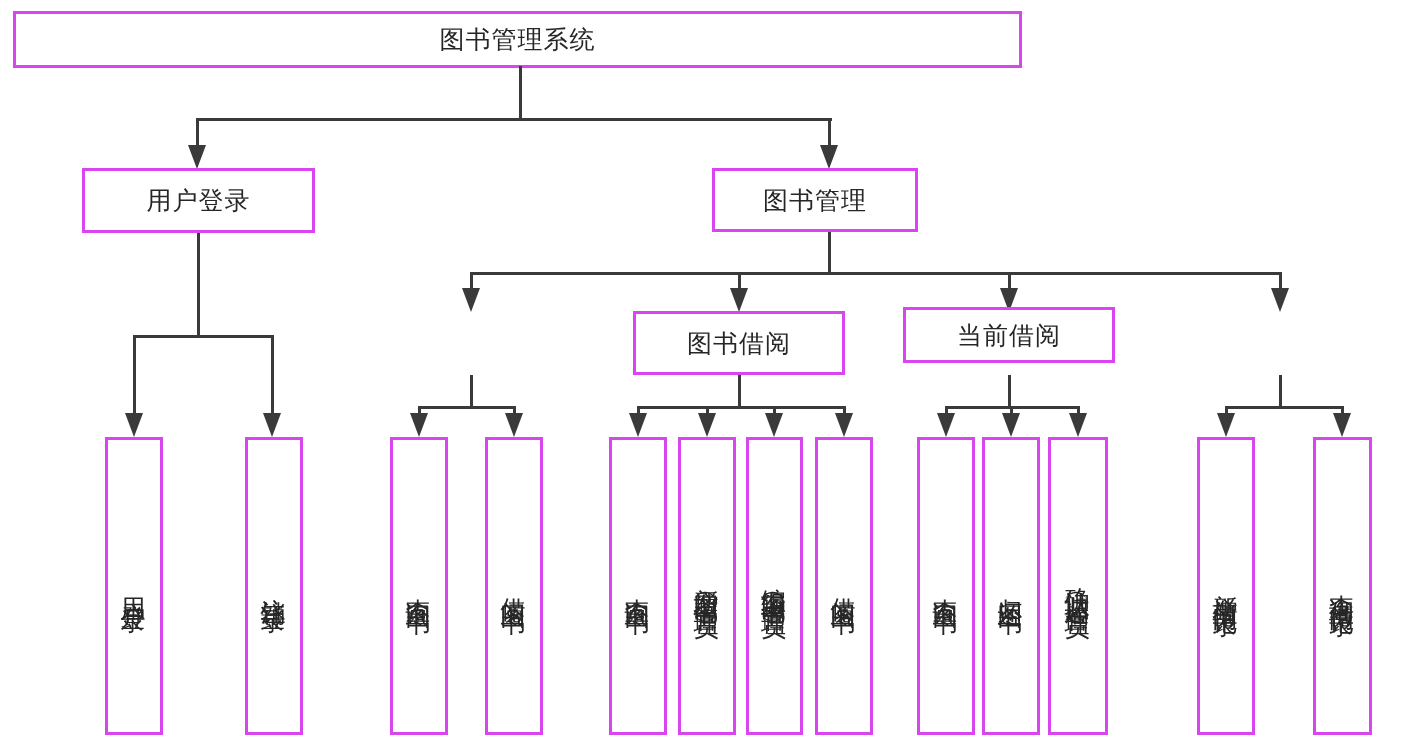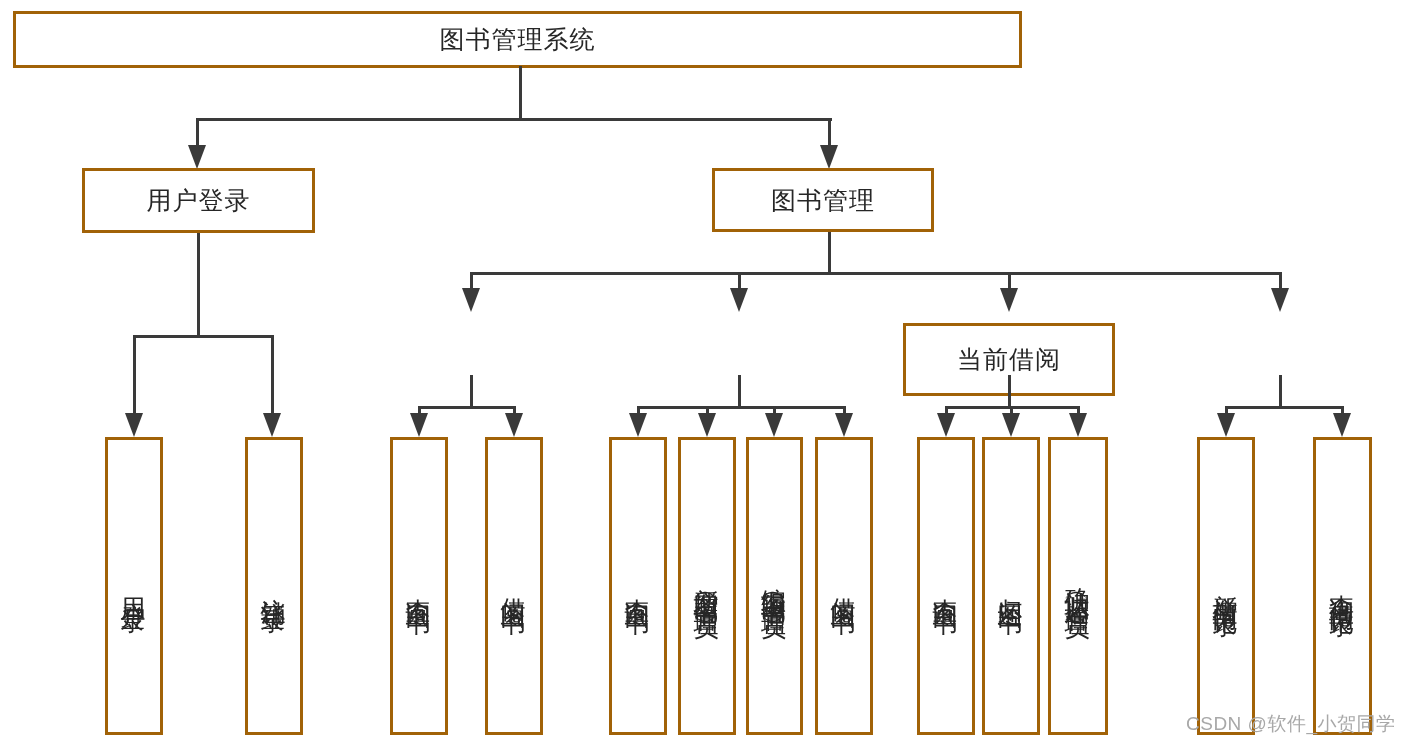--- a/index.html
+++ b/index.html
@@ -7,21 +7,21 @@
     position:relative;
     width:1405px;height:747px;
     background:#ffffff;
     font-family:"Liberation Sans","DejaVu Sans",sans-serif;
     overflow:hidden;
   }
   .node{
     position:absolute;
     box-sizing:border-box;
     background:#ffffff;
-    border:3px solid #a16207;
+    border:3px solid #d946ef;
     display:flex;
     align-items:center;
     justify-content:center;
     color:#262626;
   }
   .node .lbl{
     font-size:25px;
     letter-spacing:1px;
     white-space:nowrap;
     color:#262626;
@@ -66,21 +66,21 @@
   <div class="vline" style="left:519px;top:66px;width:3px;height:54px"></div>
   <div class="hline" style="left:196px;top:118px;width:636px;height:3px"></div>
   <div class="vline" style="left:196px;top:118px;width:3px;height:30px"></div>
   <div class="arrow" style="left:188px;top:145px"></div>
   <div class="vline" style="left:828px;top:118px;width:3px;height:30px"></div>
   <div class="arrow" style="left:820px;top:145px"></div>
 
   <div class="node" style="left:82px;top:168px;width:233px;height:65px">
     <span class="lbl">用户登录</span>
   </div>
-  <div class="node" style="left:712px;top:168px;width:222px;height:64px">
+  <div class="node" style="left:712px;top:168px;width:206px;height:64px">
     <span class="lbl">图书管理</span>
   </div>
 
   <div class="vline" style="left:197px;top:233px;width:3px;height:104px"></div>
   <div class="hline" style="left:133px;top:335px;width:141px;height:3px"></div>
   <div class="vline" style="left:133px;top:335px;width:3px;height:78px"></div>
   <div class="arrow" style="left:125px;top:413px"></div>
   <div class="vline" style="left:271px;top:335px;width:3px;height:78px"></div>
   <div class="arrow" style="left:263px;top:413px"></div>
 
@@ -88,21 +88,24 @@
   <div class="hline" style="left:470px;top:272px;width:812px;height:3px"></div>
   <div class="stub" style="left:470px;top:272px;width:3px;height:18px"></div>
   <div class="arrow" style="left:462px;top:288px"></div>
   <div class="stub" style="left:738px;top:272px;width:3px;height:18px"></div>
   <div class="arrow" style="left:730px;top:288px"></div>
   <div class="stub" style="left:1008px;top:272px;width:3px;height:18px"></div>
   <div class="arrow" style="left:1000px;top:288px"></div>
   <div class="stub" style="left:1279px;top:272px;width:3px;height:18px"></div>
   <div class="arrow" style="left:1271px;top:288px"></div>
 
-  <div class="node" style="left:903px;top:323px;width:212px;height:73px">
+  <div class="node" style="left:633px;top:311px;width:212px;height:64px">
+    <span class="lbl">图书借阅</span>
+  </div>
+  <div class="node" style="left:903px;top:307px;width:212px;height:56px">
     <span class="lbl">当前借阅</span>
   </div>
 
   <div class="vline" style="left:470px;top:375px;width:3px;height:33px"></div>
   <div class="hline" style="left:418px;top:406px;width:98px;height:3px"></div>
   <div class="stub" style="left:418px;top:406px;width:3px;height:9px"></div>
   <div class="arrow" style="left:410px;top:413px"></div>
   <div class="stub" style="left:513px;top:406px;width:3px;height:9px"></div>
   <div class="arrow" style="left:505px;top:413px"></div>
 
@@ -170,15 +173,14 @@
     <span class="lbl">确认归还（管理员）</span>
   </div>
 
   <div class="node leaf" style="left:1197px;top:437px;width:58px;height:298px">
     <span class="lbl">新增借阅记录</span>
   </div>
   <div class="node leaf" style="left:1313px;top:437px;width:59px;height:298px">
     <span class="lbl">查询借阅记录</span>
   </div>
 
-  <div class="watermark">CSDN @软件_小贺同学</div>
 
 </div>
 
 </body></html>

